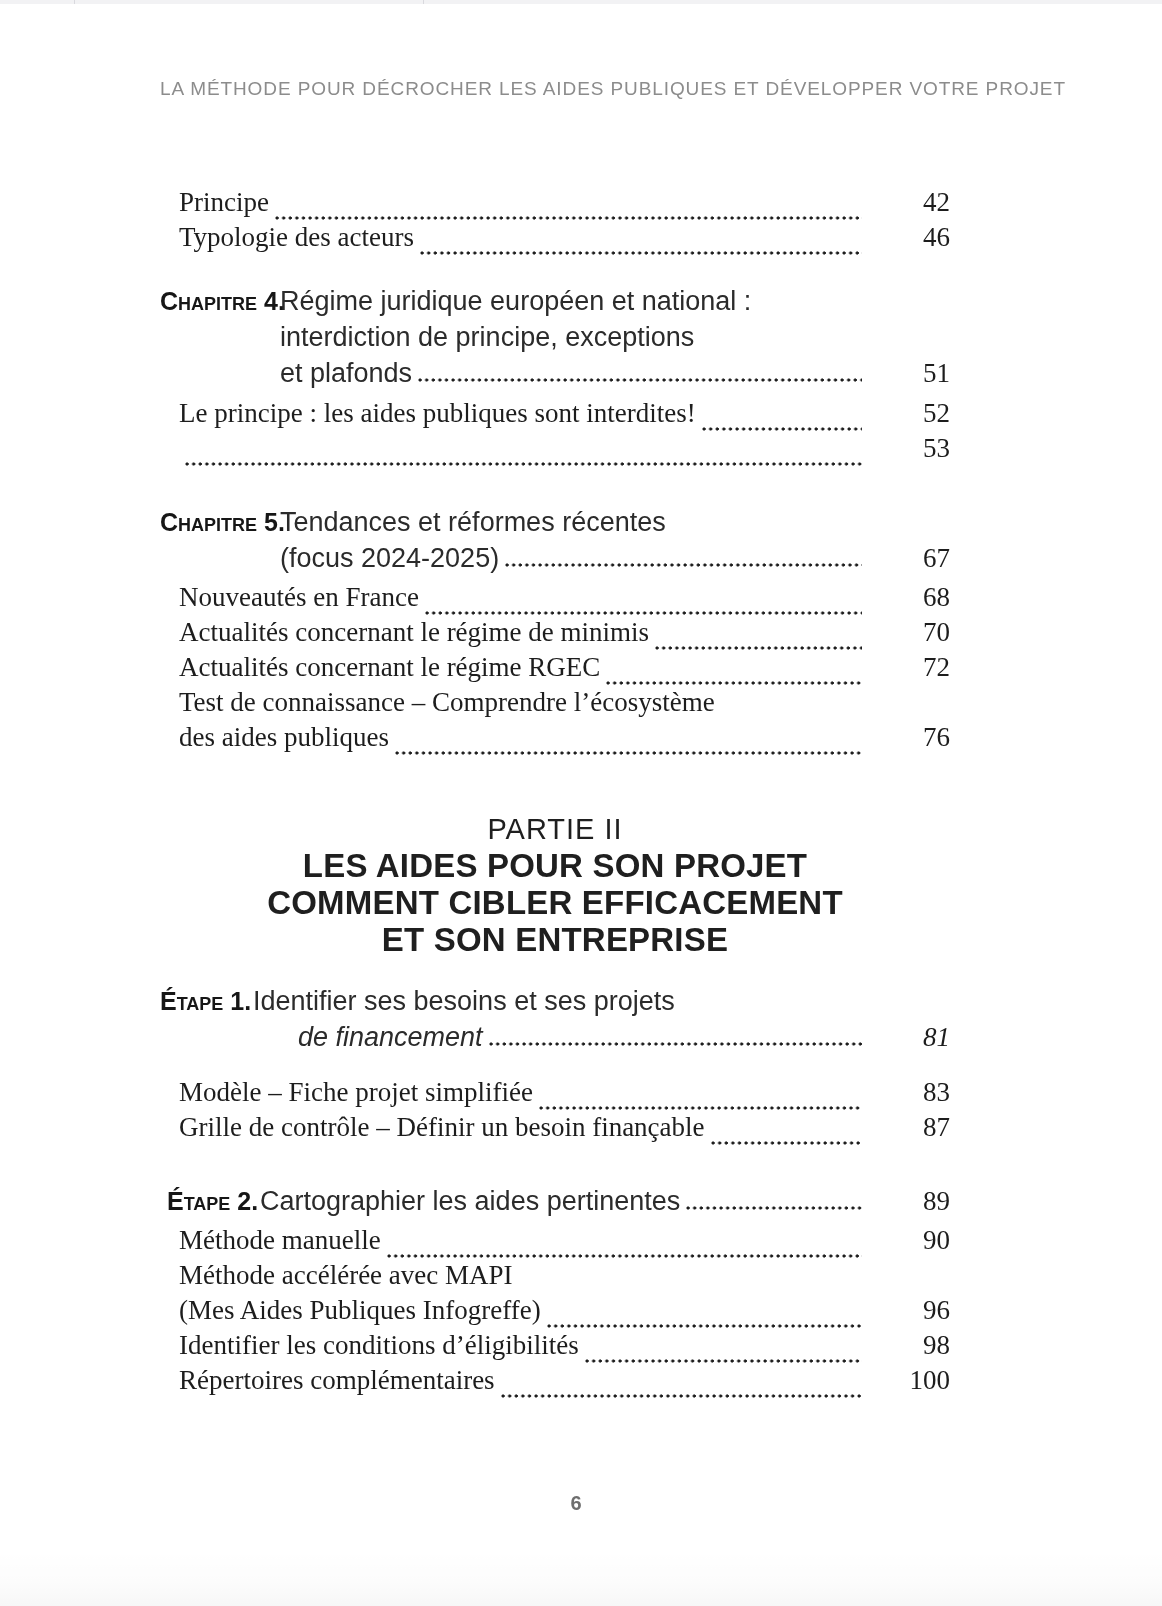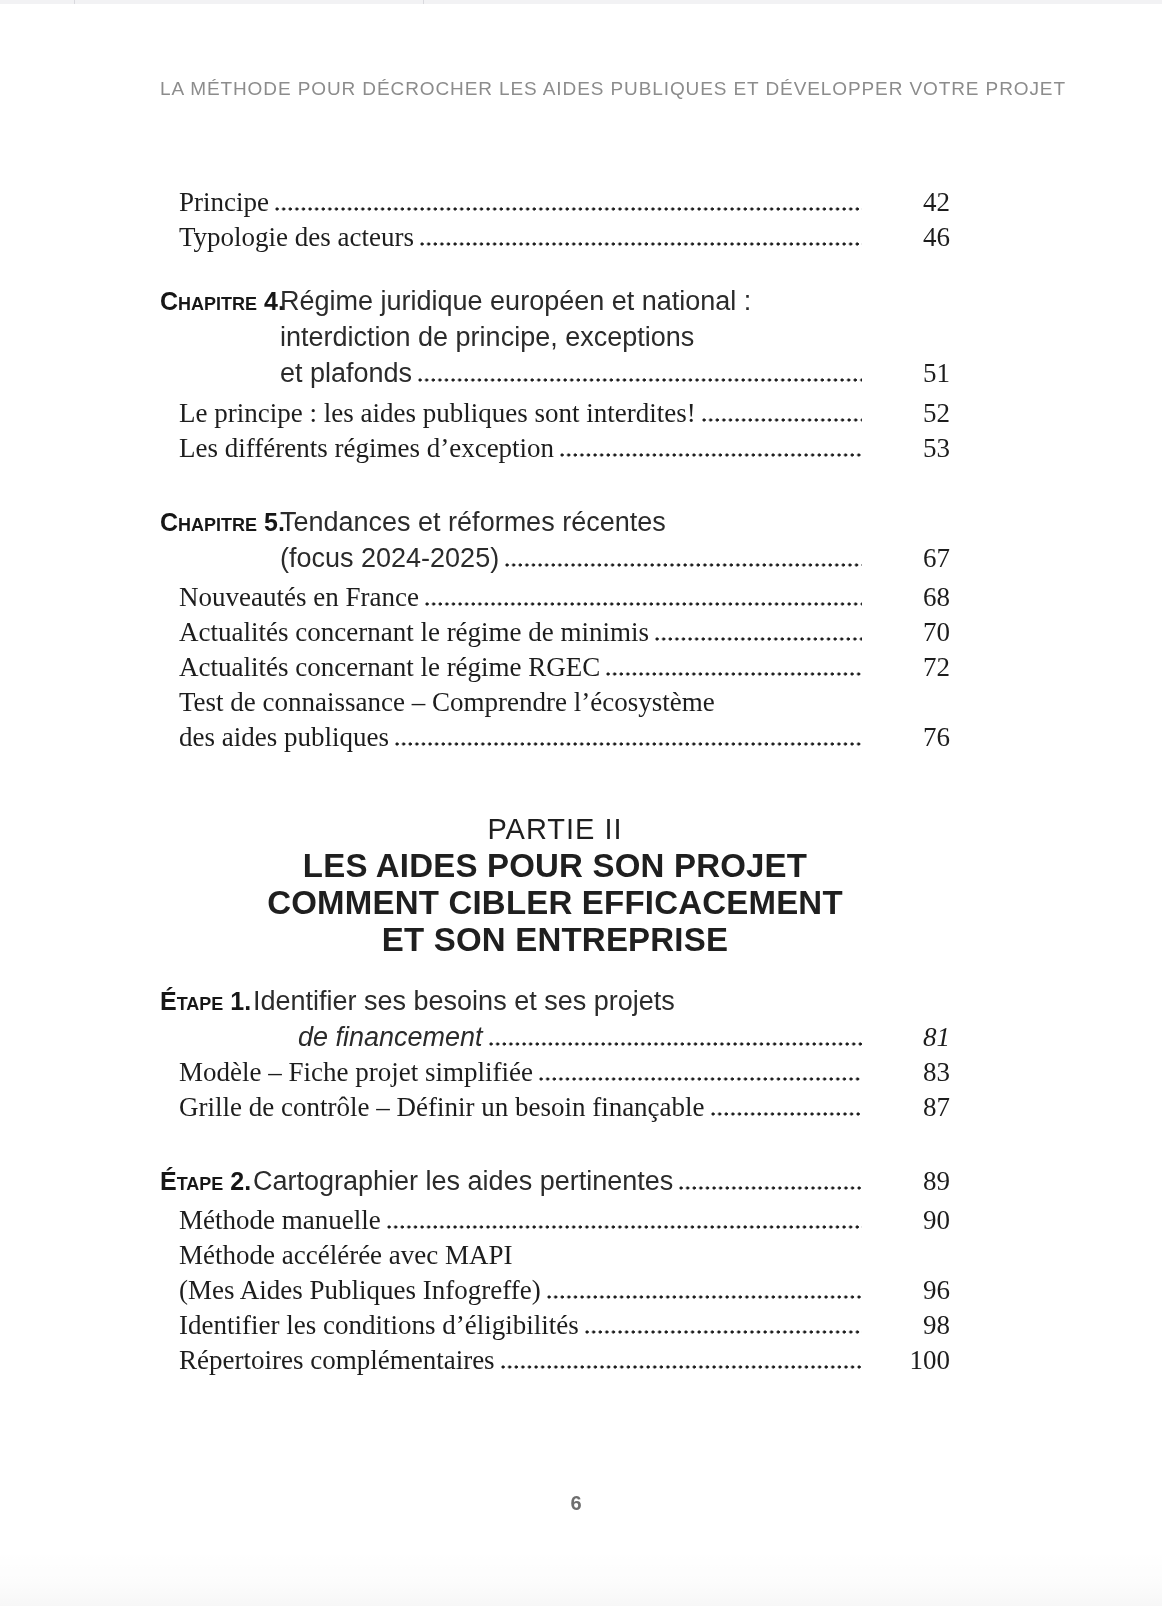--- a/index.html
+++ b/index.html
@@ -16,21 +16,21 @@
   .running-header{
     position:absolute;top:78px;left:160px;
     font-family:"Liberation Sans", sans-serif;
     font-size:19px;letter-spacing:0.9px;color:#8c8c8c;white-space:nowrap;
   }
 
   .content{position:absolute;top:185px;left:160px;width:790px;}
 
   .row{display:flex;align-items:baseline;font-size:27px;line-height:35px;}
   .row .label{white-space:nowrap;flex:0 0 auto;}
-  .sub{padding-left:19px;}
+  .sub{padding-left:19px;align-items:flex-end;}
 
   .sansrow{line-height:36px;}
   .sans{font-family:"Liberation Sans", sans-serif;color:#2b2b2b;}
 
   .prefix{
     font-family:"Liberation Sans", sans-serif;
     font-variant:small-caps;font-weight:700;font-size:25px;color:#161616;
     flex:0 0 auto;white-space:nowrap;
   }
   .prefix.ch{width:120px;}
@@ -92,21 +92,20 @@
     <span class="label sans">et plafonds</span>
     <span class="leader"></span>
     <span class="pg">51</span>
   </div>
   <div class="row sub" style="margin-top:5px;">
     <span class="label">Le principe : les aides publiques sont interdites!</span>
     <span class="leader"></span>
     <span class="pg">52</span>
   </div>
   <div class="row sub">
-    <span class="label">Les différents régimes d’exception</span>
     <span class="leader"></span>
     <span class="pg">53</span>
   </div>
 
   <div class="row sansrow" style="margin-top:38px;">
     <span class="prefix ch">Chapitre 5.</span>
     <span class="label sans">Tendances et réformes récentes</span>
   </div>
   <div class="row sansrow cont">
     <span class="label sans">(focus 2024-2025)</span>
@@ -146,32 +145,32 @@
 
   <div class="row sansrow" style="margin-top:25px;align-items:center;">
     <span class="prefix step">Étape 1.</span>
     <span class="label sans">Identifier ses besoins et ses projets</span>
   </div>
   <div class="row sansrow cont-step">
     <span class="label sans">de financement</span>
     <span class="leader"></span>
     <span class="pg">81</span>
   </div>
-  <div class="row sub" style="margin-top:0;">
+  <div class="row sub" style="margin-top:20px;">
     <span class="label">Modèle – Fiche projet simplifiée</span>
     <span class="leader"></span>
     <span class="pg">83</span>
   </div>
   <div class="row sub">
     <span class="label">Grille de contrôle – Définir un besoin finançable</span>
     <span class="leader"></span>
     <span class="pg">87</span>
   </div>
 
-  <div class="row sansrow" style="margin-top:38px;">
+  <div class="row sansrow" style="margin-top:38px;margin-left:7px;">
     <span class="prefix step">Étape 2.</span>
     <span class="label sans">Cartographier les aides pertinentes</span>
     <span class="leader"></span>
     <span class="pg">89</span>
   </div>
   <div class="row sub" style="margin-top:4px;">
     <span class="label">Méthode manuelle</span>
     <span class="leader"></span>
     <span class="pg">90</span>
   </div>

